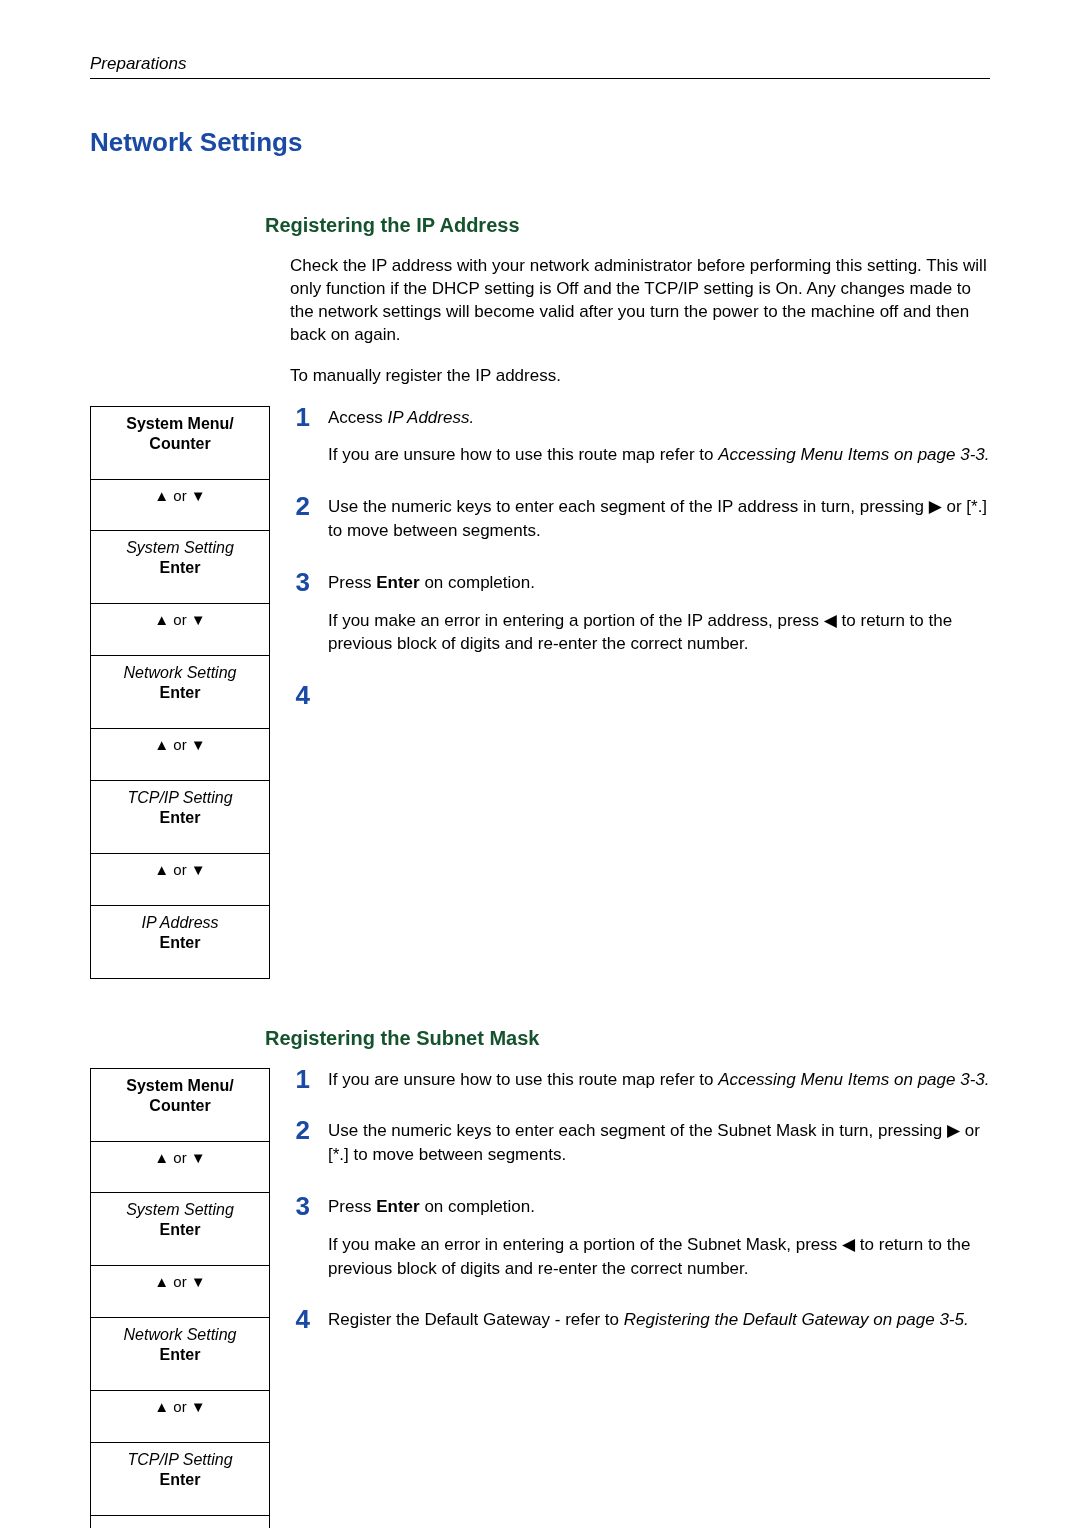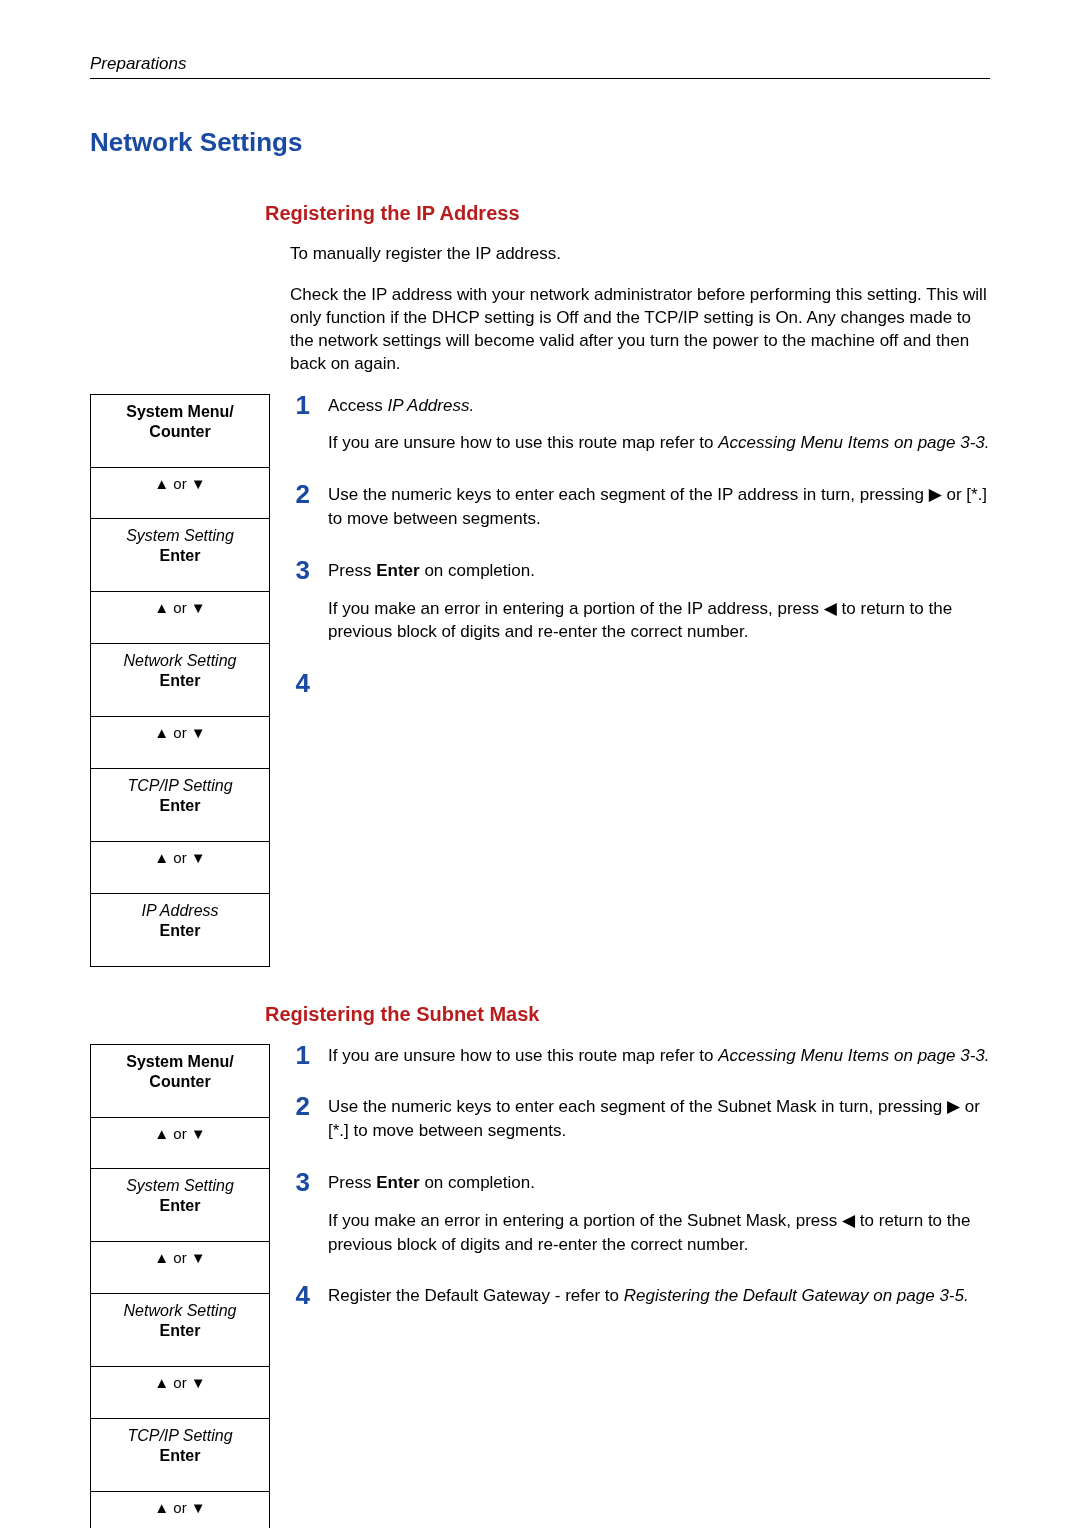--- a/index.html
+++ b/index.html
@@ -27,25 +27,26 @@
     border-top: 1px solid #000;
     margin-bottom: 48px;
   }
   .h1 {
     color: #1a4aa3;
     font-size: 26px;
     font-weight: bold;
     margin-bottom: 44px;
   }
   .h2 {
-    color: #b91c1c;
+    color: #14532d;
     font-size: 20px;
     font-weight: bold;
     margin-left: 175px;
     margin-bottom: 18px;
+    margin-top: 12px;
   }
   .intro {
     margin-left: 200px;
     font-size: 17px;
     line-height: 1.35;
     margin-bottom: 18px;
   }
   .section-body {
     display: flex;
     align-items: flex-start;
@@ -106,22 +107,22 @@
 </head>
 <body>
 
 <div class="page">
   <div class="top-header">Preparations</div>
   <hr class="top-rule">
 
   <div class="h1">Network Settings</div>
 
   <div class="h2">Registering the IP Address</div>
+  <div class="intro">Check the IP address with your network administrator before performing this setting. This will only function if the DHCP setting is Off and the TCP/IP setting is On. Any changes made to the network settings will become valid after you turn the power to the machine off and then back on again.</div>
   <div class="intro">To manually register the IP address.</div>
-  <div class="intro">Check the IP address with your network administrator before performing this setting. This will only function if the DHCP setting is Off and the TCP/IP setting is On. Any changes made to the network settings will become valid after you turn the power to the machine off and then back on again.</div>
 
   <div class="section-body">
 
     <div class="routemap">
       <div class="rm-row rm-title">
         <span>System Menu/</span><br>
         <span>Counter</span>
       </div>
       <div class="rm-row rm-nav">▲ or ▼</div>
       <div class="rm-row">

